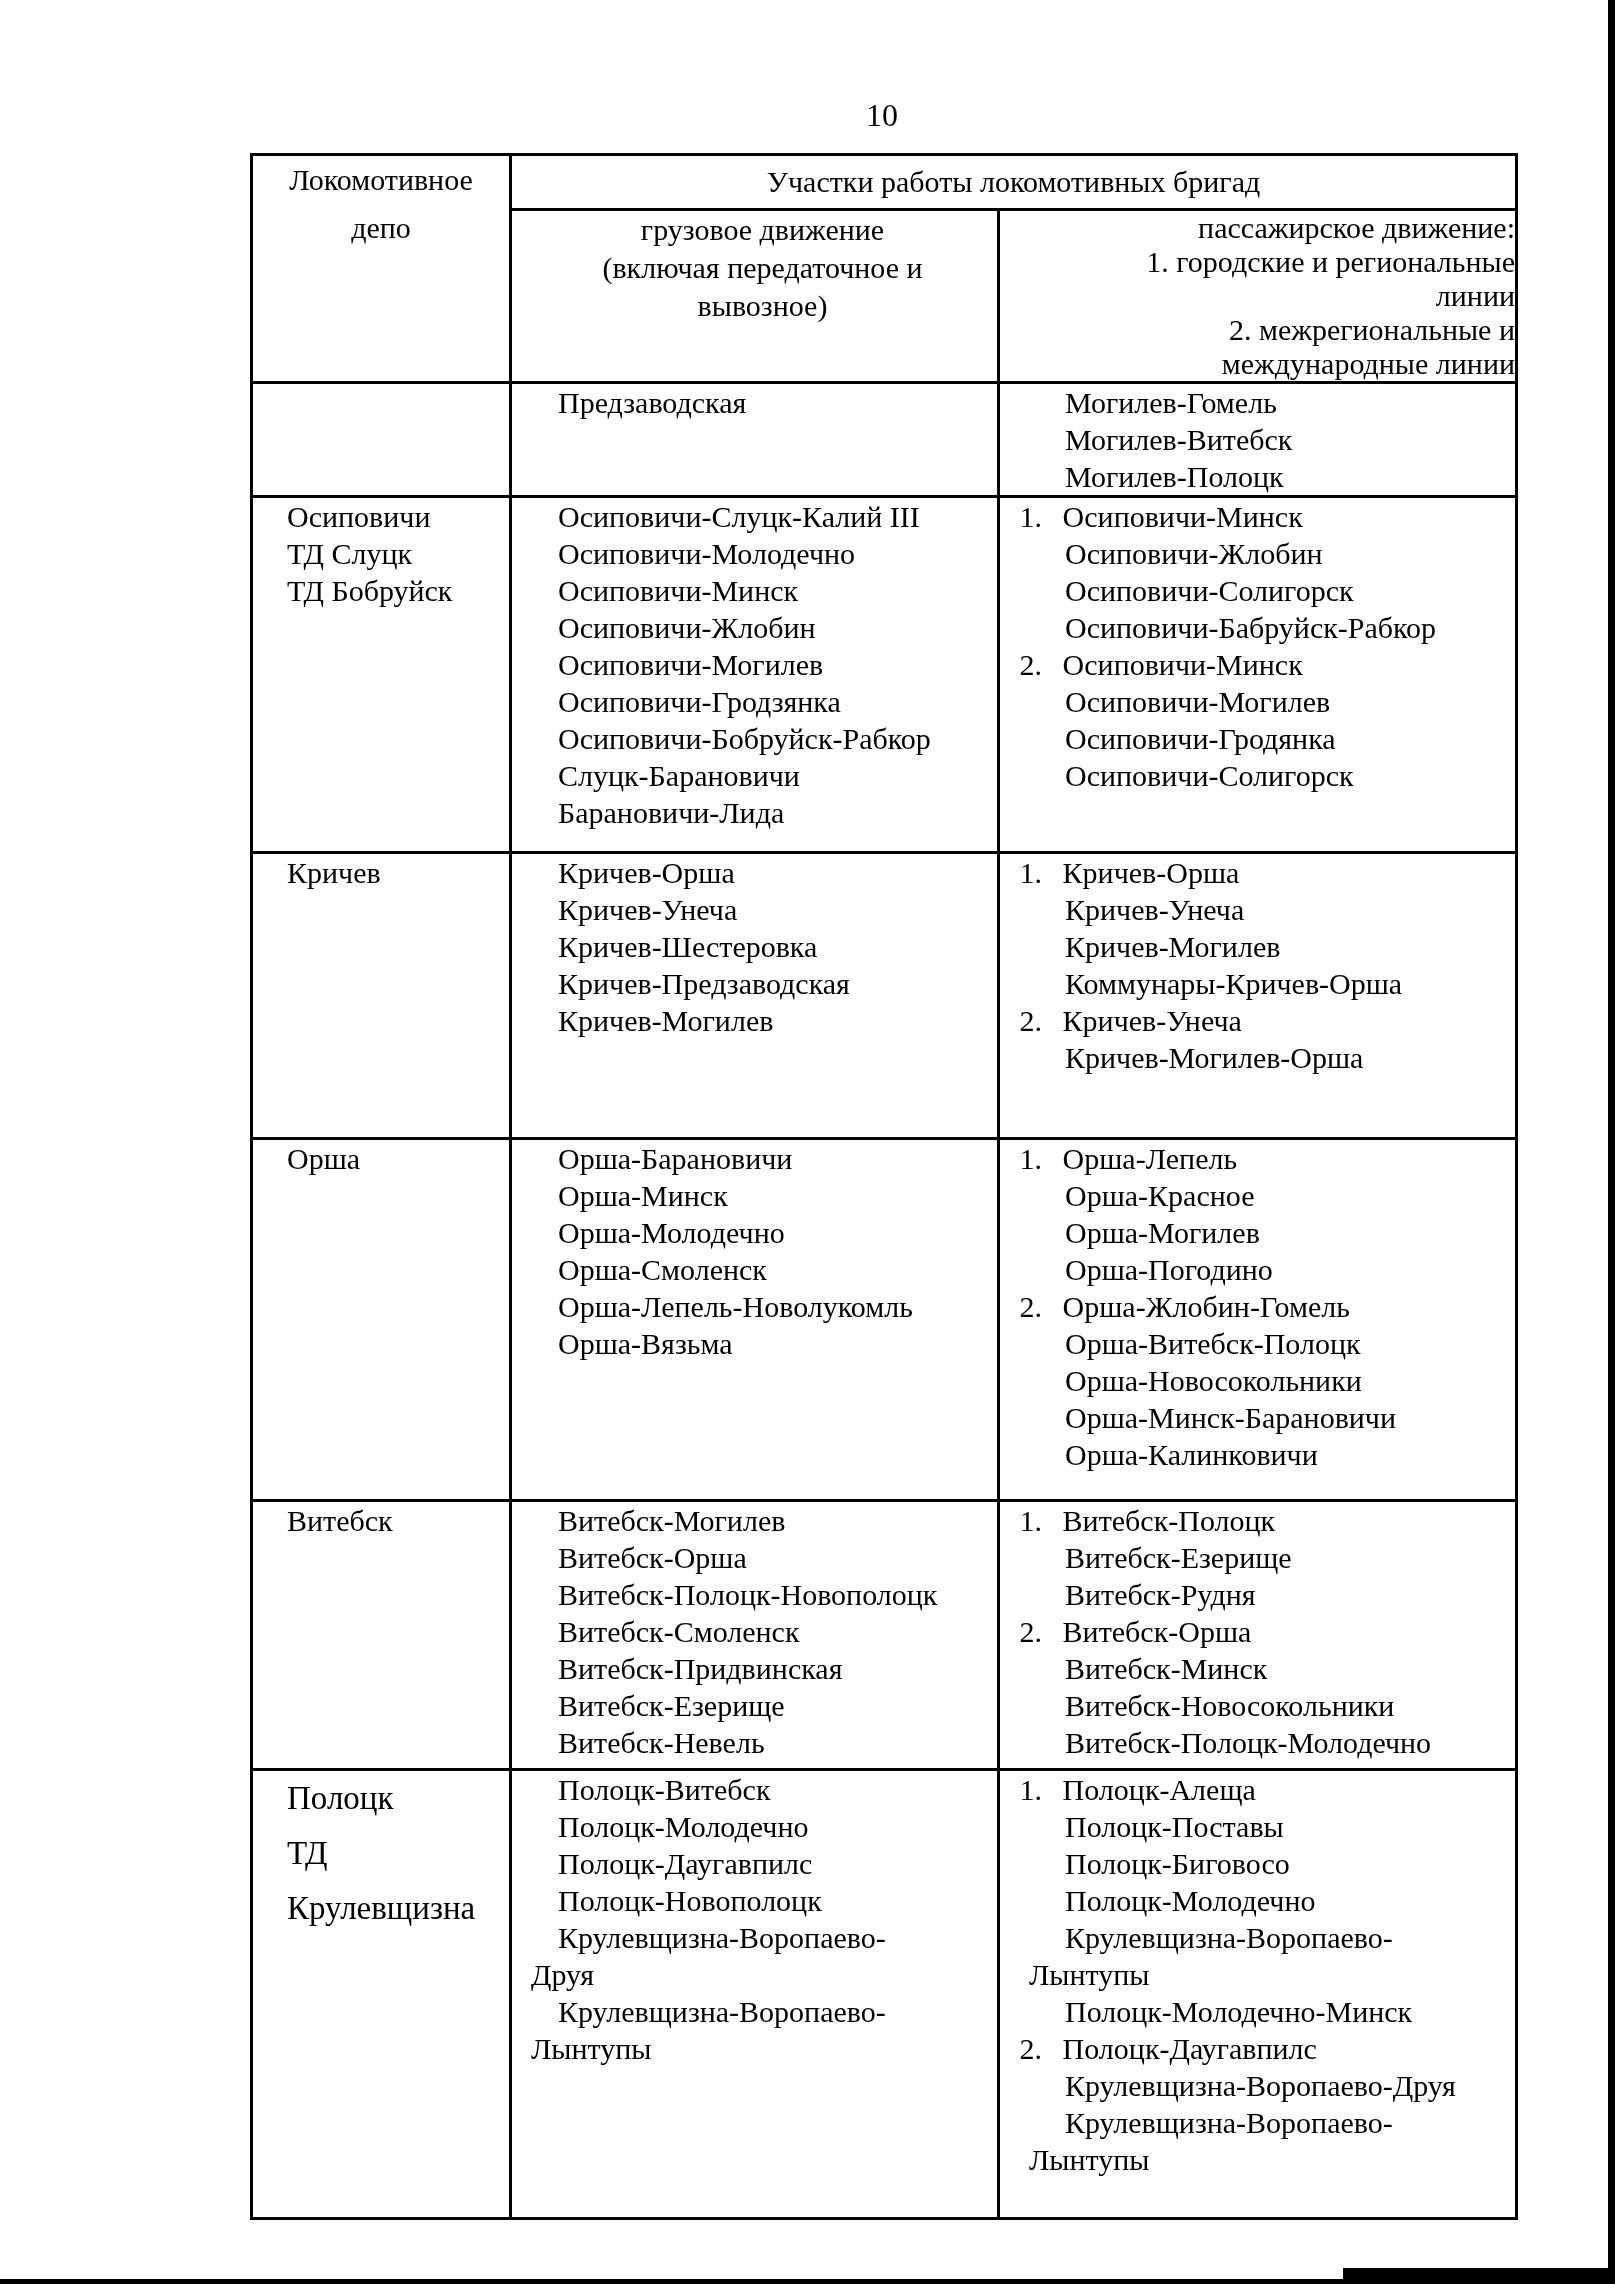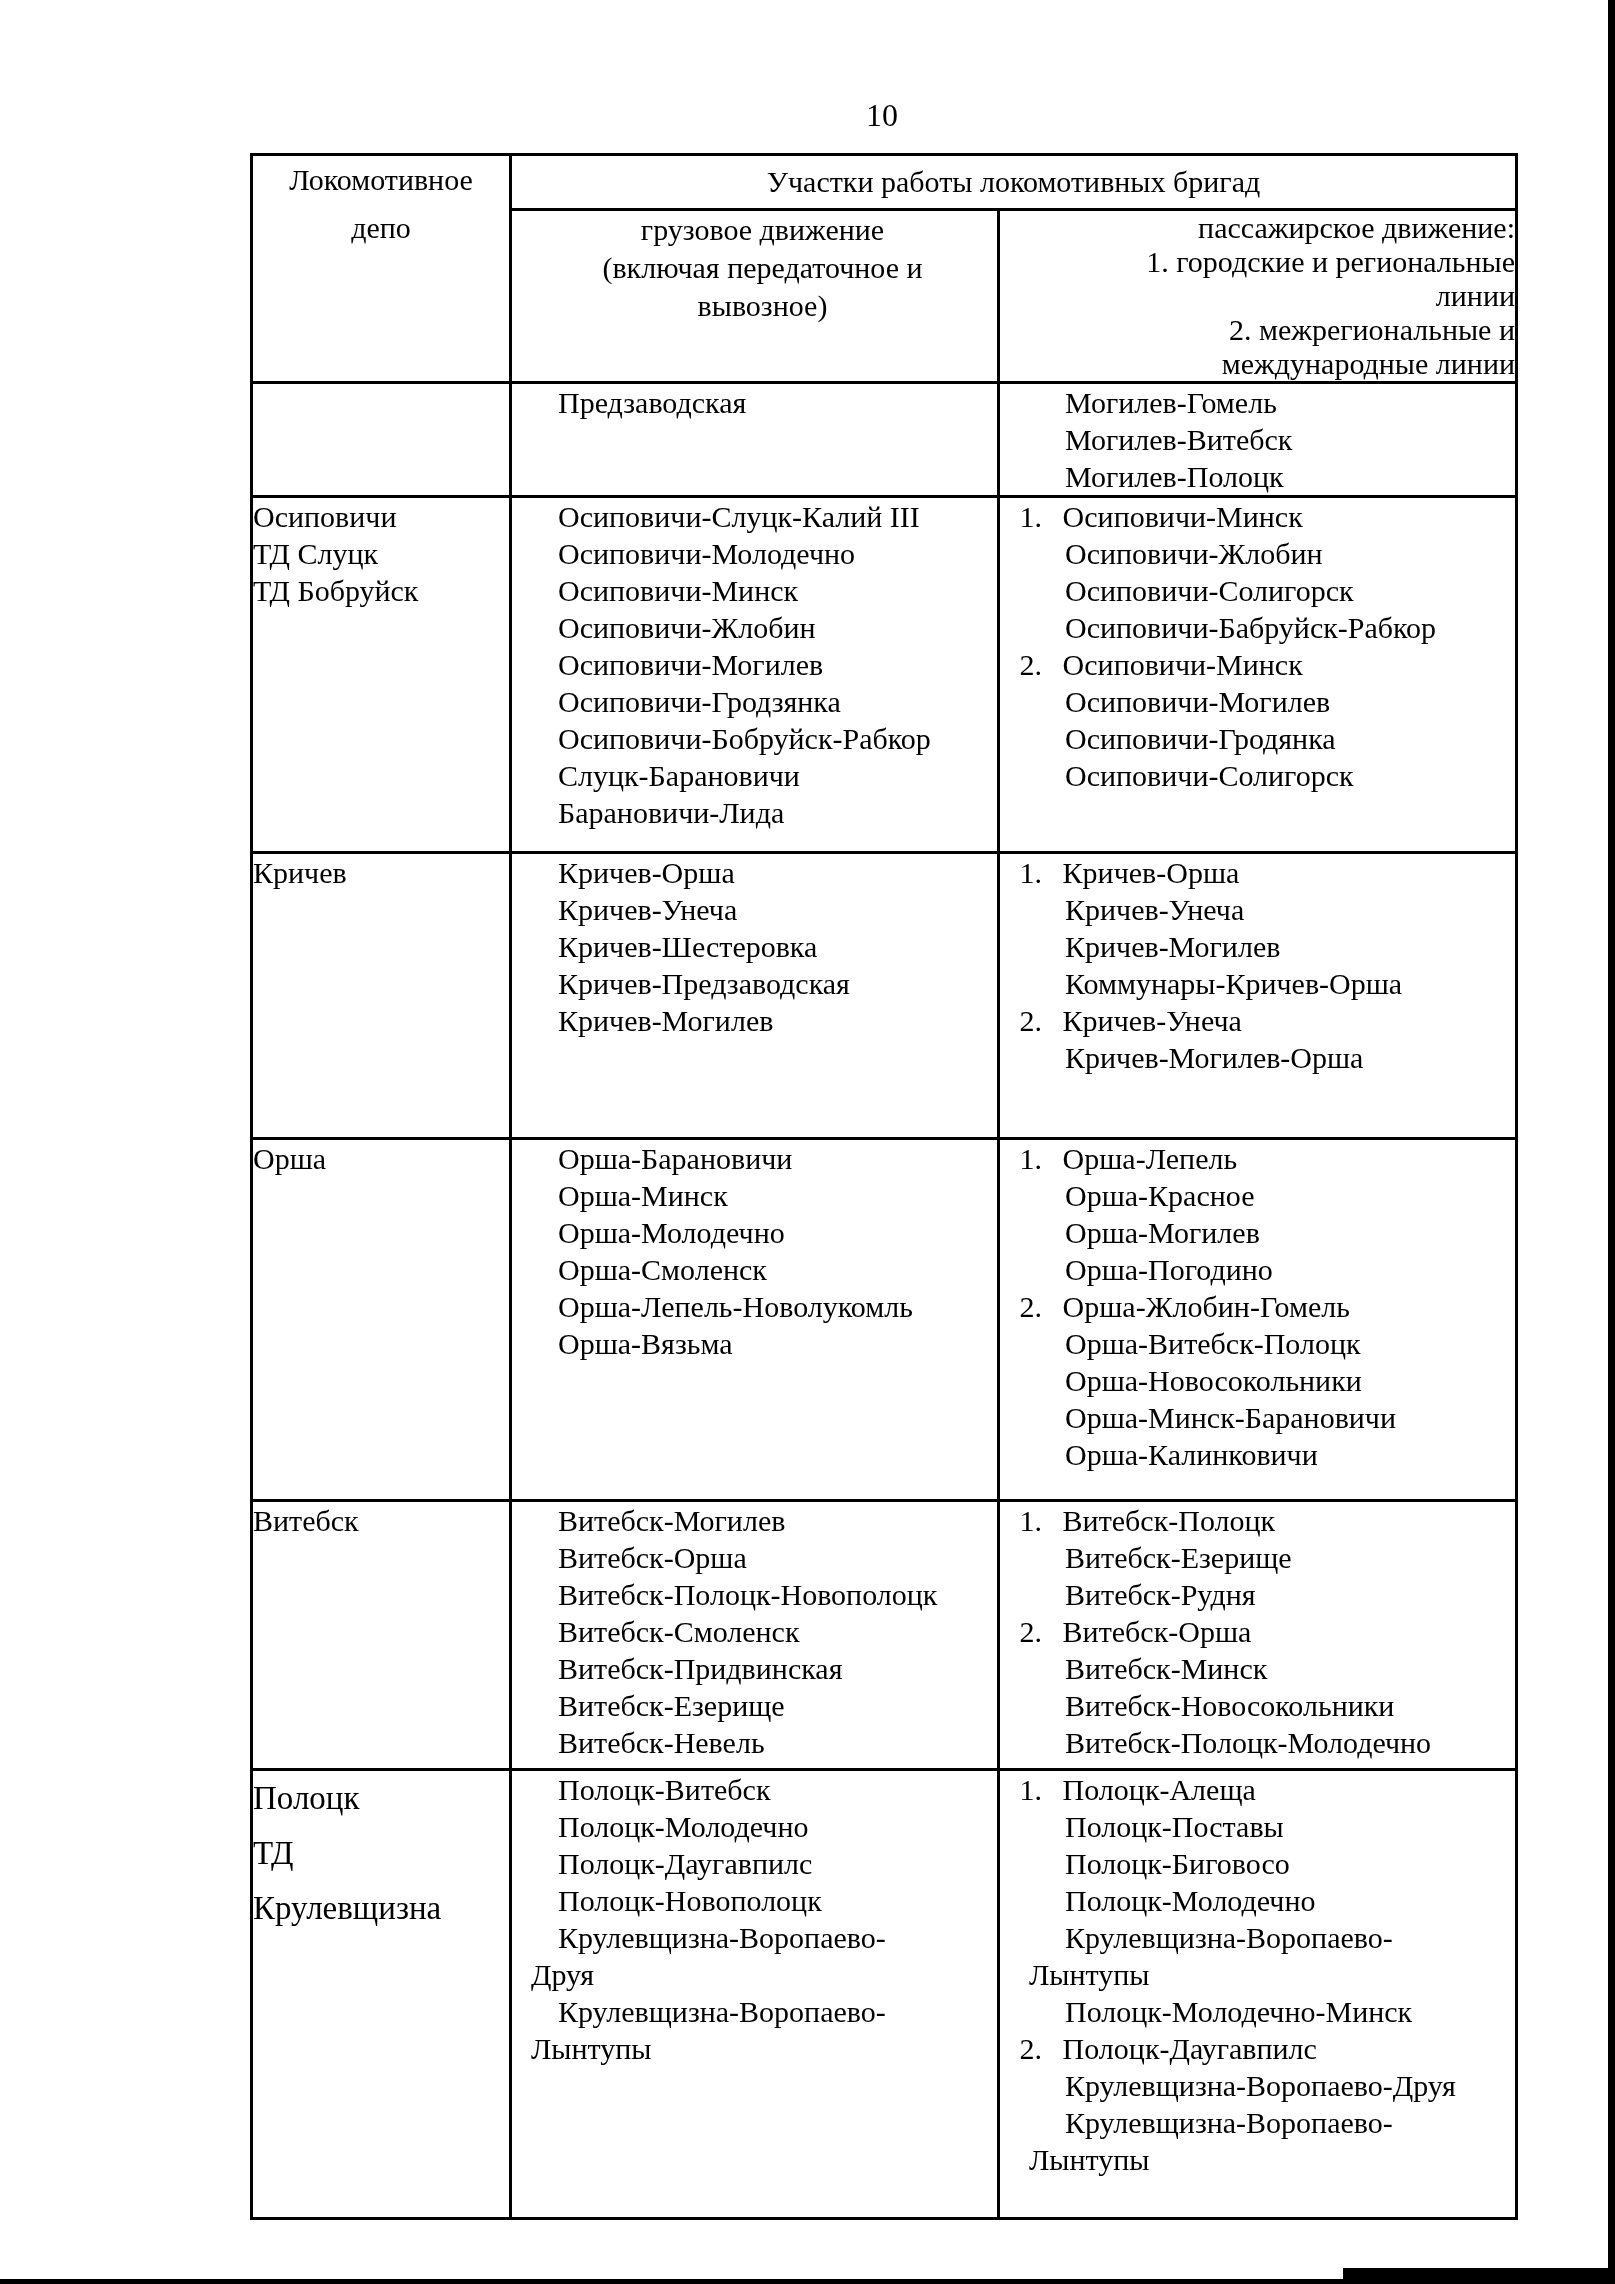--- a/index.html
+++ b/index.html
@@ -27,21 +27,21 @@
   tr.hB{height:171px;}
   th.freight-h{vertical-align:middle;text-align:center;}
   th.freight-h .hline{line-height:38px;padding-left:16px;}
   th.passenger-h{vertical-align:middle;text-align:right;}
   th.passenger-h .hline{line-height:34px;}
   
   tr.r0{height:113px;} tr.r1{height:356px;} tr.r2{height:286px;}
   tr.r3{height:362px;} tr.r4{height:269px;} tr.r5{height:449px;}
   td.cell{padding-top:5.2px;}
   .line{line-height:37px;white-space:nowrap;}
-  td.c1 .line{}
+  td.c1 .line{padding-left:34px;}
   tr.r5 td.c1 .line{line-height:55px;font-size:33px;}
   td.c2 .line{padding-left:46px;}
   td.c2 .line.flush{padding-left:19px;}
   td.c3 .line{padding-left:65px;}
   td.c3 .line.num{padding-left:19.6px;}
   td.c3 .line.flush{padding-left:29px;}
   .no{display:inline-block;min-width:43px;}
   
   .edge-right{position:absolute;top:0;right:0;width:8.5px;height:2284px;background:#000;}
   .bottom-line{position:absolute;left:0;bottom:0;width:1616px;height:4.6px;background:#000;}

